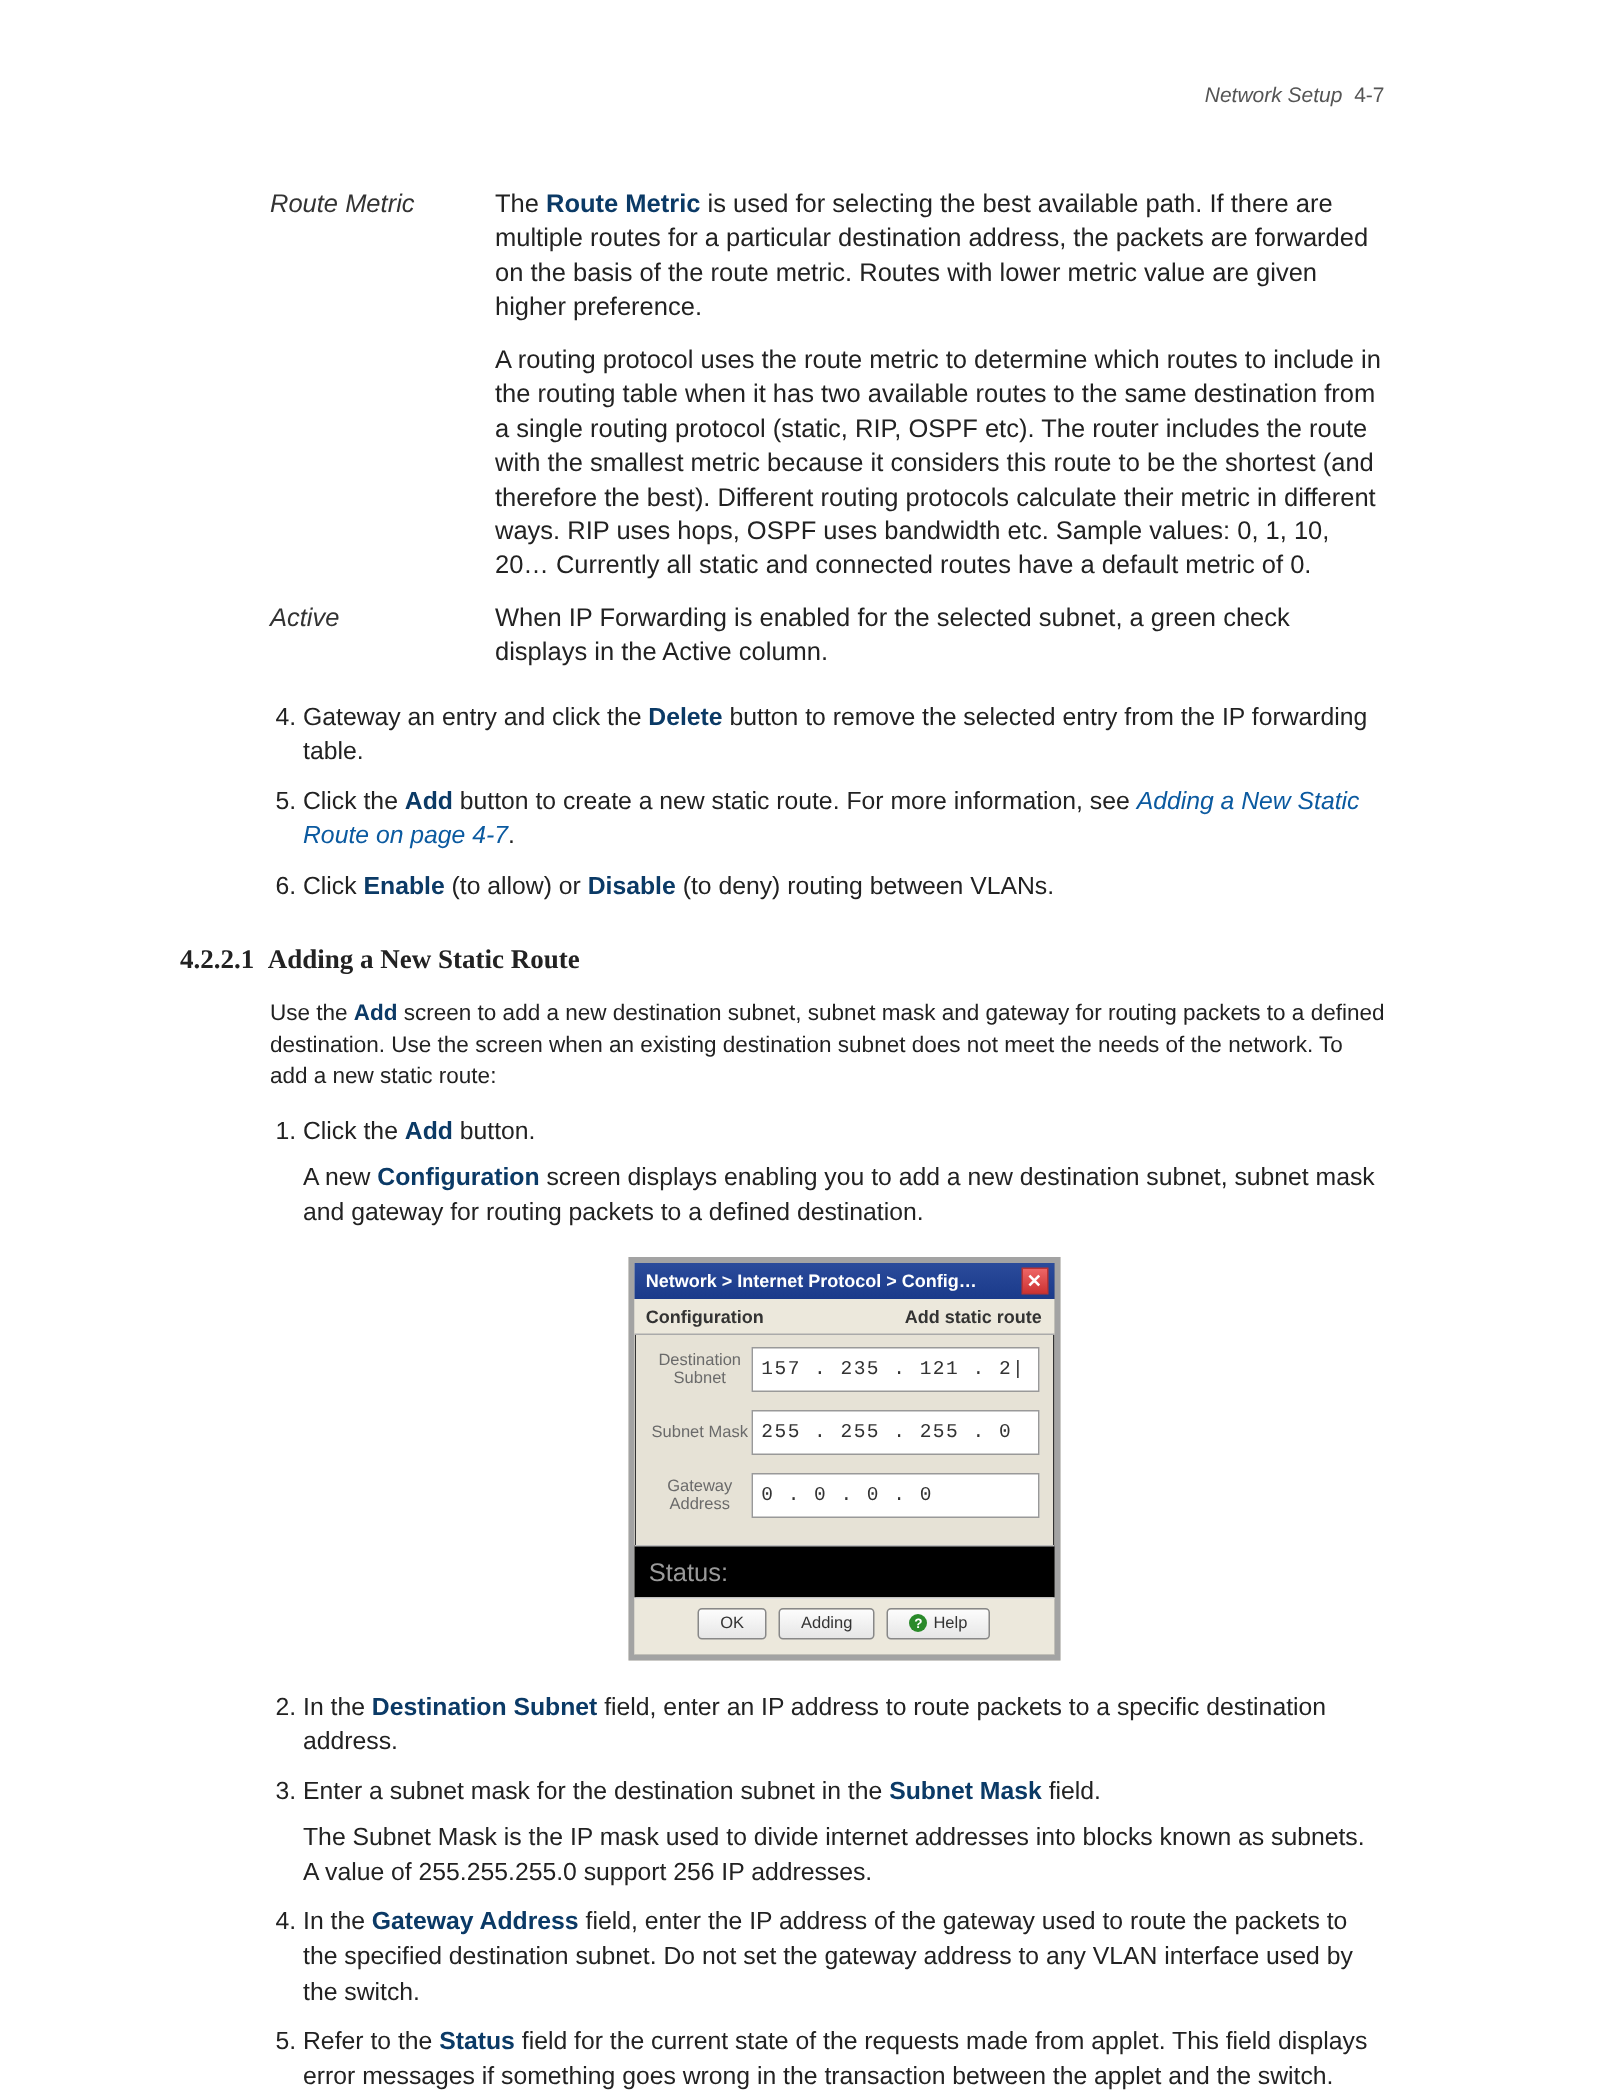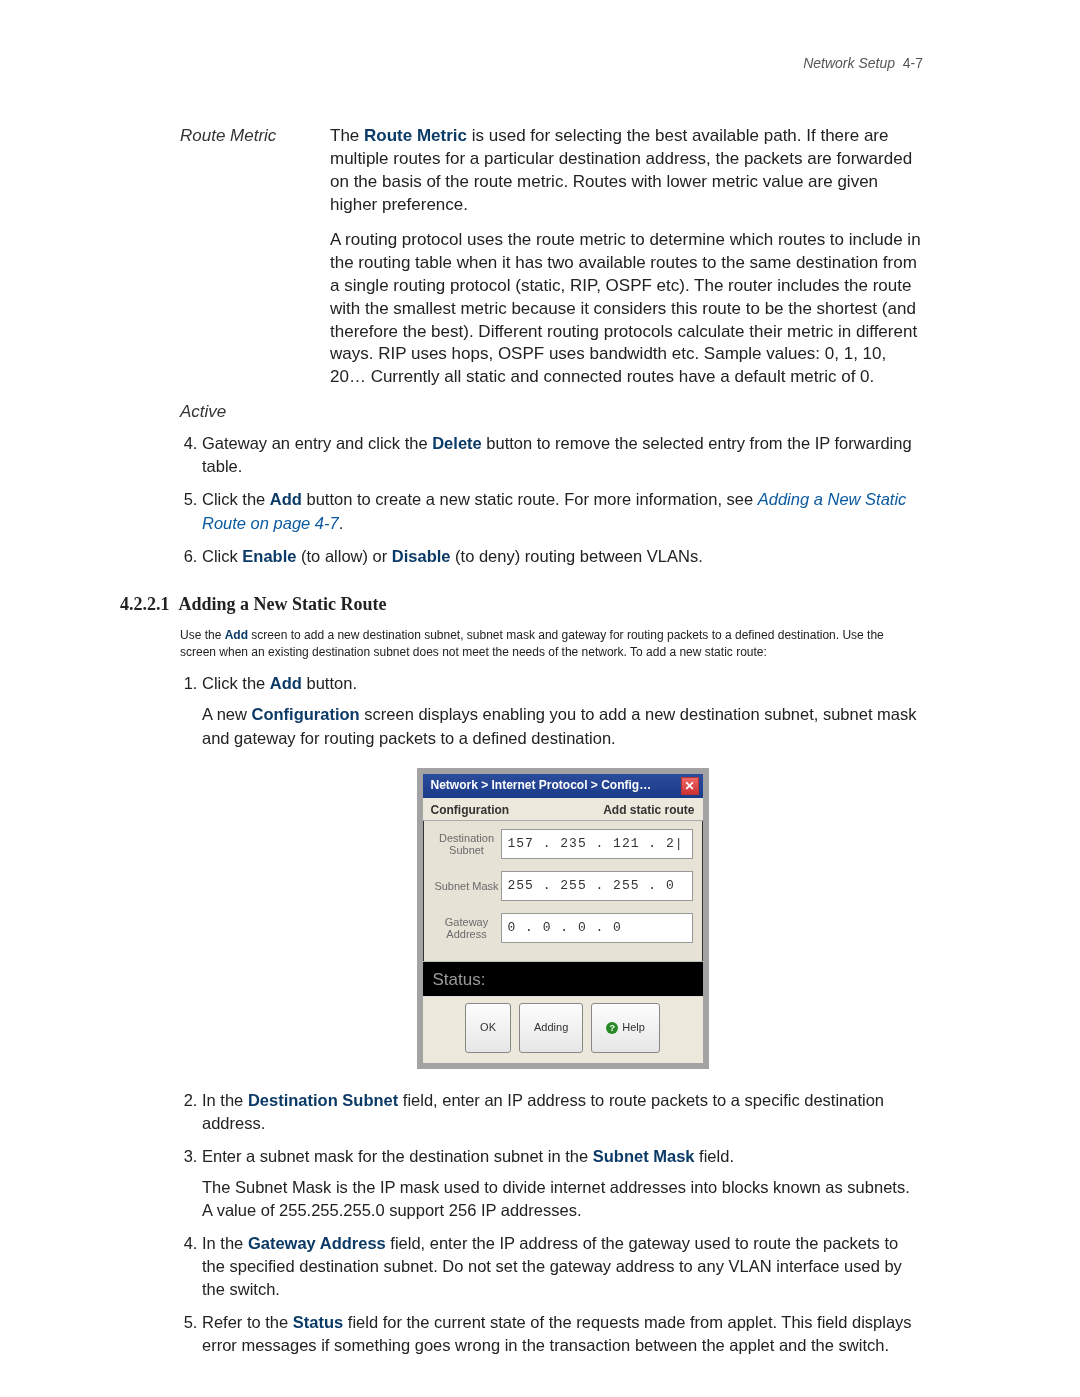--- a/index.html
+++ b/index.html
@@ -51,29 +51,29 @@
   ol.steps li { margin-bottom: 10px; }
   ol.steps li .step-sub { margin-top: 8px; }
   .subheading {
     margin: 26px 0 12px 0;
     font-weight: bold;
     font-size: 18px;
     font-family: Liberation Serif, serif;
   }
   .intro {
     margin-left: 60px;
-    font-size: 12px;
+    font-size: 15px;
     line-height: 1.4;
   }
 
   
   .dialog {
     width: 280px;
     margin: 18px auto 20px auto;
-    border: 6px solid #a3a3a3;
+    border: 4px solid #a3a3a3;
     box-shadow: 0 0 0 1px #333 inset;
     background: #e6e2d6;
     font-family: Tahoma, Arial, sans-serif;
     font-size: 12px;
     color: #333;
   }
   .dlg-title {
     background: linear-gradient(#2b4b9b, #1a3a8a);
     color: #fff;
     font-weight: bold;
@@ -149,21 +149,21 @@
     gap: 8px;
     padding: 6px 8px 10px 8px;
     border-top: 1px solid #ddd;
     background: #ece8dc;
   }
   .win-btn {
     border: 1px solid #888;
     border-radius: 3px;
     background: linear-gradient(#fdfdfd, #e6e6e6);
     font-size: 11px;
-    padding: 16px 14px;
+    padding: 2px 14px;
     cursor: pointer;
     display: inline-flex;
     align-items: center;
     gap: 4px;
     color: #333;
   }
   .help-icon-circle {
     display: inline-flex;
     width: 12px;
     height: 12px;
@@ -191,20 +191,23 @@
       <div class="def-term">Route Metric</div>
       <div class="def-body">
         <p>
           <span>The </span><span class="bold-blue">Route Metric</span><span> is used for selecting the best available path. If there are multiple routes for a particular destination address, the packets are forwarded on the basis of the route metric. Routes with lower metric value are given higher preference.</span>
         </p>
         <p>A routing protocol uses the route metric to determine which routes to include in the routing table when it has two available routes to the same destination from a single routing protocol (static, RIP, OSPF etc). The router includes the route with the smallest metric because it considers this route to be the shortest (and therefore the best). Different routing protocols calculate their metric in different ways. RIP uses hops, OSPF uses bandwidth etc. Sample values: 0, 1, 10, 20… Currently all static and connected routes have a default metric of 0.</p>
       </div>
     </div>
     <div class="def-row">
       <div class="def-term">Active</div>
+      <div class="def-body">
+        <p>When IP Forwarding is enabled for the selected subnet, a green check displays in the Active column.</p>
+      </div>
     </div>
   </div>
 
   <ol class="steps" start="4">
     <li>
       <span>Gateway an entry and click the </span><span class="bold-blue">Delete</span><span> button to remove the selected entry from the IP forwarding table.</span>
     </li>
     <li>
       <span>Click the </span><span class="bold-blue">Add</span><span> button to create a new static route. For more information, see </span><span class="link-blue">Adding a New Static Route on page 4-7</span><span>.</span>
     </li>

